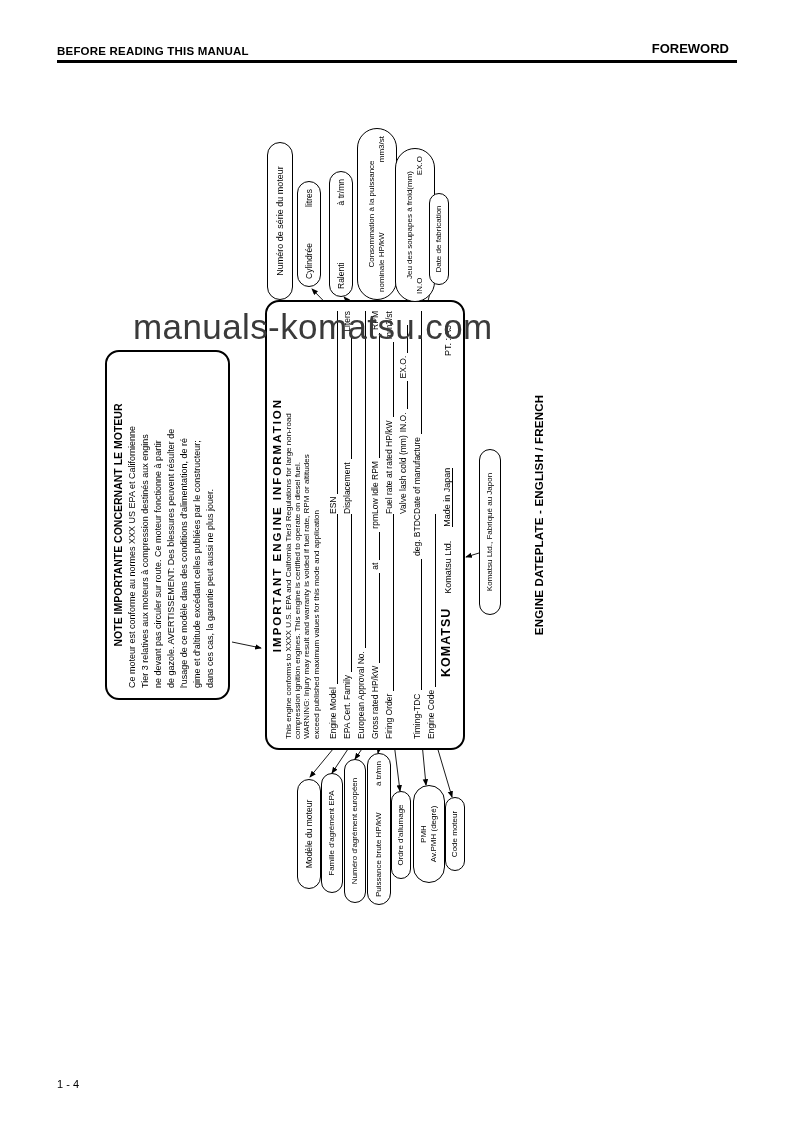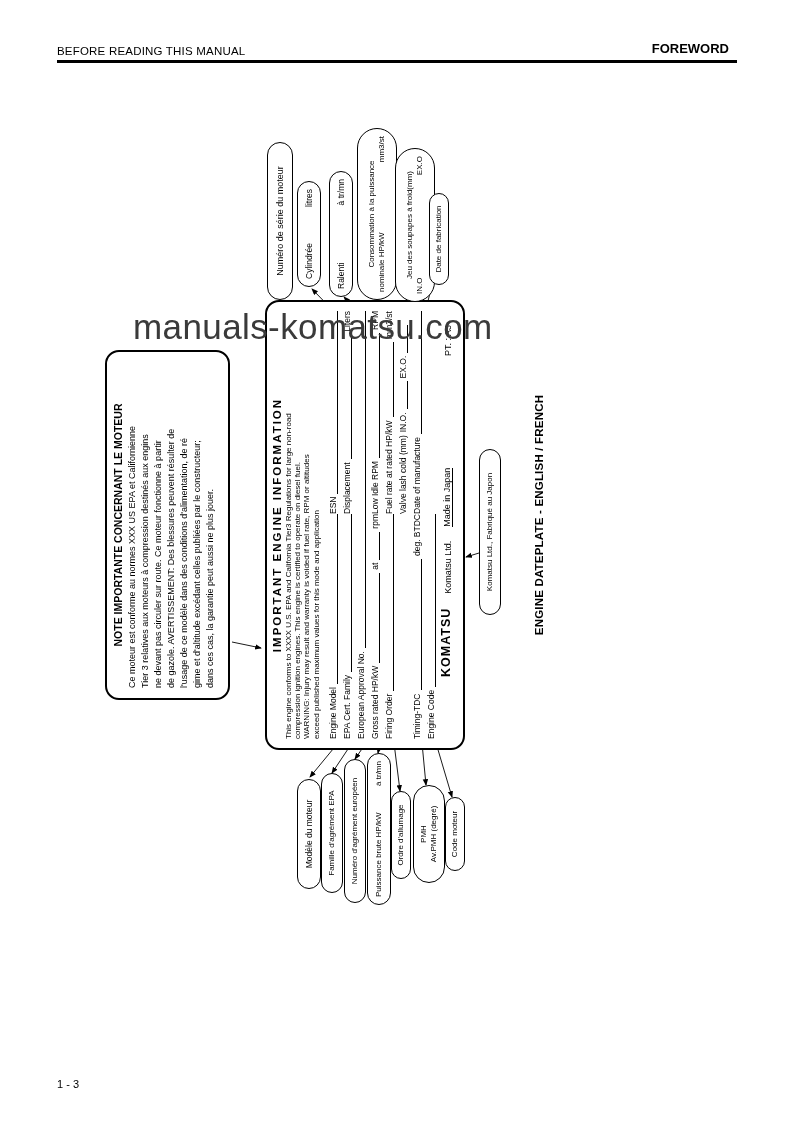--- a/index.html
+++ b/index.html
@@ -1,20 +1,20 @@
 <!DOCTYPE html>
 <html><head>
 <meta charset="utf-8">
 <style>
   html,body{margin:0;padding:0;background:#888;}
   .page{position:relative;width:793px;height:1123px;background:#fff;margin:0 auto;
         font-family:"Liberation Sans",sans-serif;color:#000;overflow:hidden;}
 
   
-  .hdr-left{position:absolute;left:57px;top:45px;font-size:11.5px;font-weight:normal;letter-spacing:.2px;}
+  .hdr-left{position:absolute;left:57px;top:45px;font-size:11.5px;font-weight:bold;letter-spacing:.2px;}
   .hdr-right{position:absolute;right:64px;top:41px;font-size:13px;font-weight:bold;}
   .hdr-rule{position:absolute;left:57px;right:56px;top:60px;height:3px;background:#000;}
   .footer{position:absolute;left:57px;top:1078px;font-size:11px;}
 
   
   .watermark{position:absolute;left:133px;top:307px;font-size:35px;color:#3a3a3a;
              z-index:10;letter-spacing:.4px;}
 
   
   .diagram{position:absolute;left:-60px;top:280px;width:780px;height:470px;
@@ -264,14 +264,14 @@
       <span>Code moteur</span>
     </div>
 
     <div class="bubble" style="left:290px;top:384px;width:166px;height:22px;font-size:8px;">
       <span>Komatsu Ltd.,  Fabriqué au Japon</span>
     </div>
 
     <div class="caption">ENGINE DATEPLATE - ENGLISH / FRENCH</div>
   </div>
 
-  <div class="footer">1 - 3</div>
+  <div class="footer">1 - 4</div>
 </div>
 
 </body></html>

